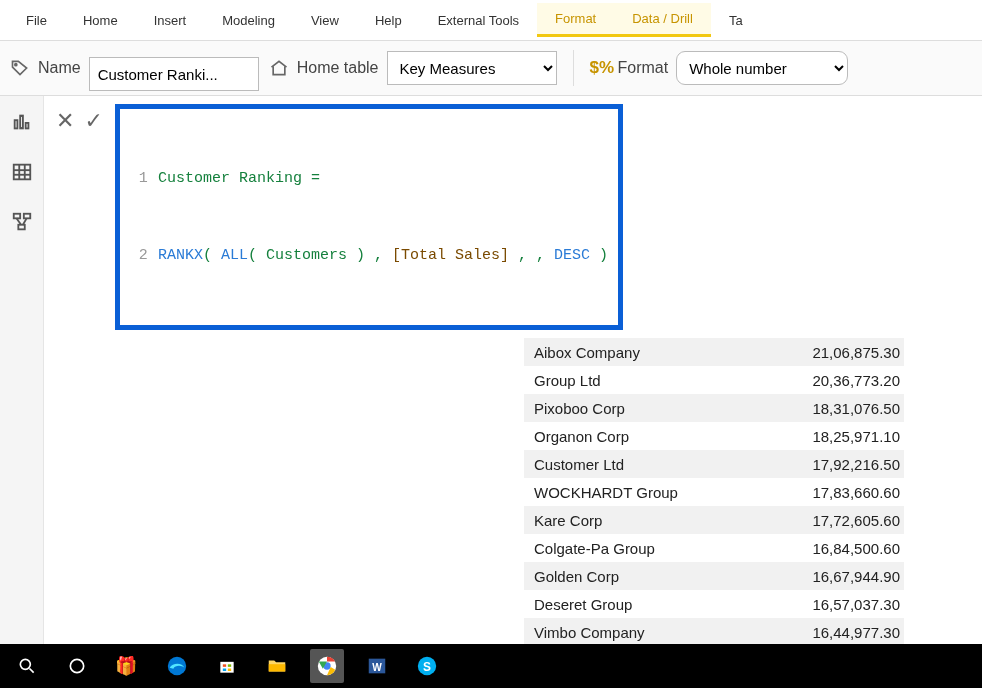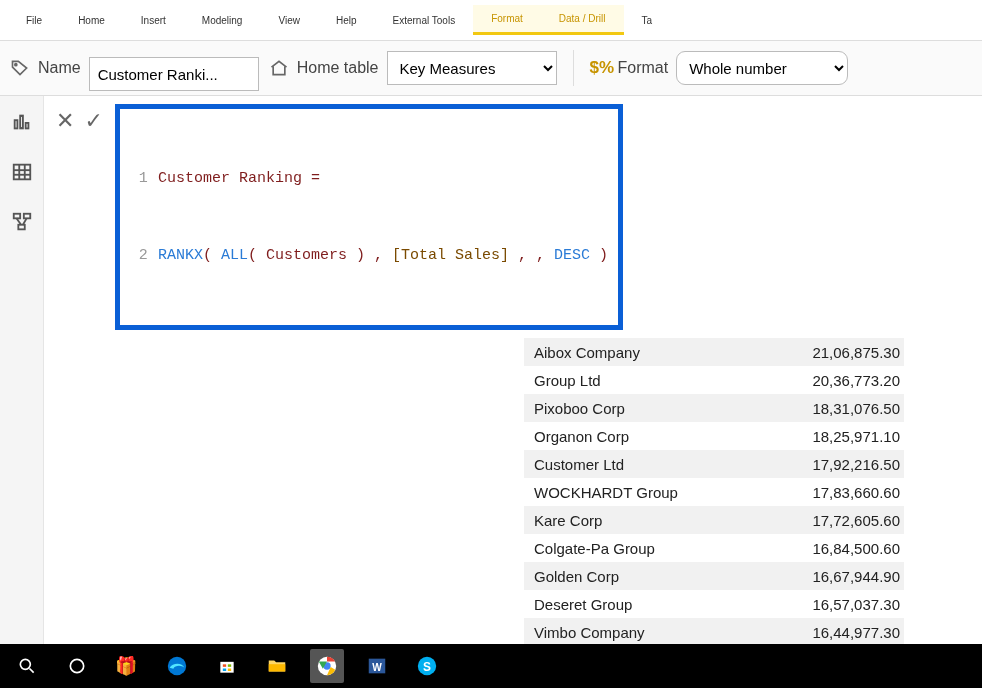--- a/index.html
+++ b/index.html
@@ -1,18 +1,18 @@
 <!DOCTYPE html>
 <html><head>
 <meta charset="utf-8">
 <style>
   * { box-sizing: border-box; margin: 0; padding: 0; }
   html, body { width: 982px; height: 688px; font-family: "Segoe UI", Arial, sans-serif; background: #fff; overflow: hidden; }
   .ribbon-tabs { display: flex; align-items: center; height: 40px; background: #fff; padding-left: 8px; }
-  .ribbon-tabs .tab { padding: 8px 18px; font-size: 10px; color: #333; cursor: pointer; }
+  .ribbon-tabs .tab { padding: 8px 18px; font-size: 13px; color: #333; cursor: pointer; }
   .ribbon-tabs .tab.active { color: #c79400; border-bottom: 3px solid #f2c811; background: #fffbe6; }
   .toolbar { display: flex; align-items: center; height: 56px; border-top: 1px solid #ddd; border-bottom: 1px solid #ddd; background: #fafafa; padding: 16px 10px; gap: 10px; }
   .toolbar .group { display: flex; align-items: center; gap: 8px; }
   .toolbar .sep { width: 1px; height: 36px; background: #ddd; margin: 0 6px; }
   .toolbar input.textbox, .toolbar select { height: 34px; border: 1px solid #bbb; padding: 0 8px; font-size: 15px; background: #fff; }
   .toolbar label { font-size: 16px; color: #444; }
   .icon-svg { width: 20px; height: 20px; display: inline-block; }
   .main { display: flex; height: calc(688px - 40px - 56px - 44px); }
   .left-rail { width: 44px; background: #f5f5f5; border-right: 1px solid #e5e5e5; display: flex; flex-direction: column; align-items: center; padding-top: 10px; gap: 18px; }
   .left-rail .rail-btn { width: 32px; height: 32px; display: flex; align-items: center; justify-content: center; color: #555; cursor: pointer; }
@@ -20,21 +20,21 @@
   .formula-bar { display: flex; align-items: flex-start; padding: 8px 12px; gap: 12px; }
   .formula-bar .btns { display: flex; gap: 10px; padding-top: 4px; }
   .formula-bar .btns span { font-size: 22px; color: #666; cursor: pointer; }
   .code-box { border: 5px solid #0a5fd6; background: #fff; padding: 6px 10px; font-family: Consolas, "Courier New", monospace; font-size: 15px; line-height: 1.7; white-space: pre; }
   .code-line { display: flex; align-items: baseline; }
   .code-ln { color: #999; width: 18px; text-align: right; margin-right: 10px; }
   .tok-func { color: #2a7bd6; }
   .tok-kw { color: #2a7bd6; }
   .tok-col { color: #7a4a00; }
   .tok-sort { color: #2a7bd6; }
-  .tok-default { color: #7f1d1d; }
+  .tok-default { color: #15803d; }
   .data-area { flex: 1; position: relative; overflow: hidden; }
   .table-visual { position: absolute; top: 0; left: 480px; width: 380px; height: 100%; font-size: 15px; }
   .table-visual .row { display: flex; height: 28px; align-items: center; }
   .table-visual .row:nth-child(odd) { background: #f1f1f1; }
   .table-visual .row:nth-child(even) { background: #fff; }
   .table-visual .cell-name { flex: 1; padding-left: 10px; color: #222; }
   .table-visual .cell-val { width: 140px; text-align: right; padding-right: 4px; color: #222; }
   .taskbar { position: absolute; bottom: 0; left: 0; right: 0; height: 44px; background: #000; display: flex; align-items: center; padding: 0 10px; gap: 16px; }
   .taskbar .tb-item { width: 34px; height: 34px; display: flex; align-items: center; justify-content: center; color: #fff; font-size: 18px; cursor: pointer; }
   .name-box { width: 170px; text-overflow: ellipsis; white-space: nowrap; overflow: hidden; margin-top: 12px; }

